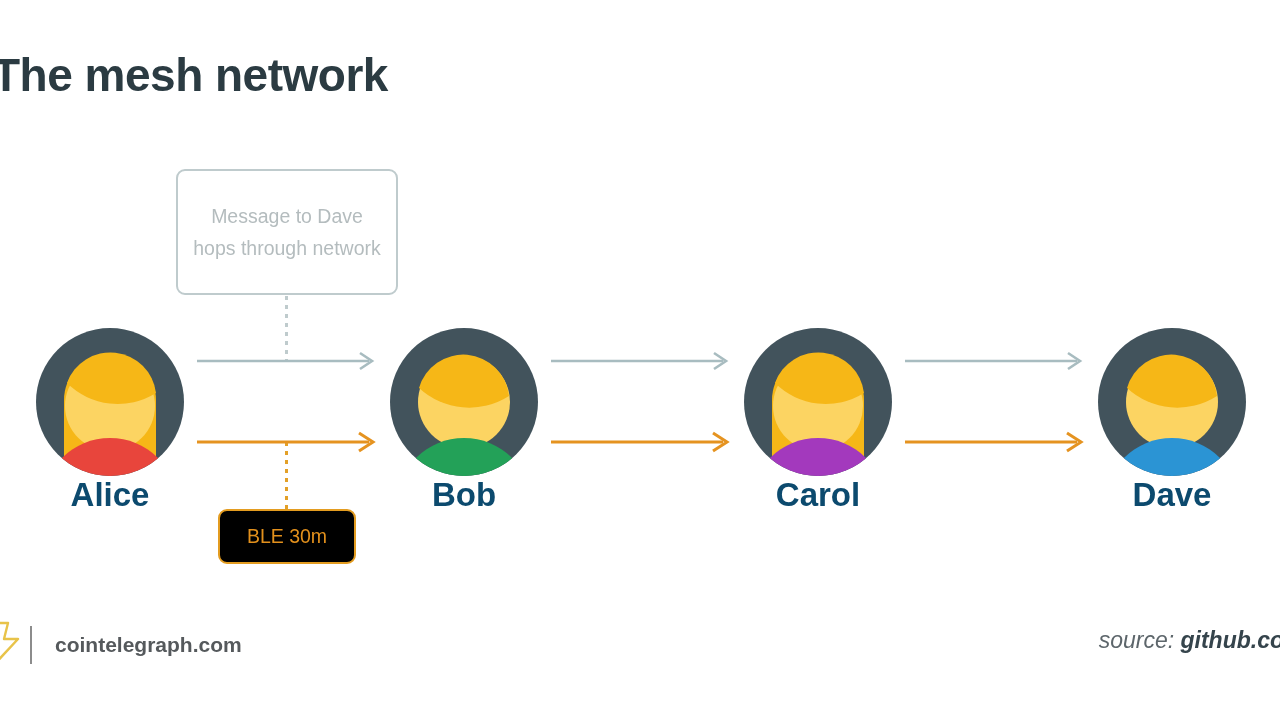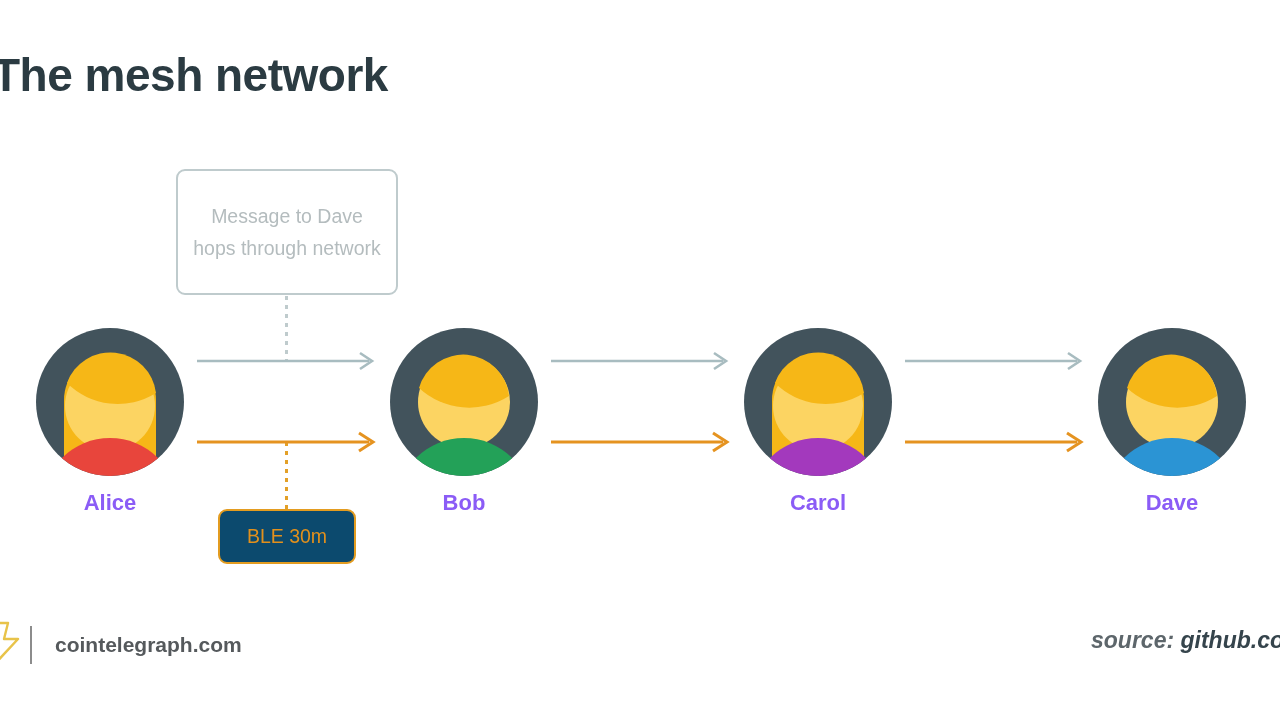--- a/index.html
+++ b/index.html
@@ -60,21 +60,21 @@
   
   .ble-box {
     position: absolute;
     left: 218px;
     top: 509px;
     width: 138px;
     height: 55px;
     box-sizing: border-box;
     border: 2px solid #e39c20;
     border-radius: 9px;
-    background: #0c4a6e;
+    background: #000000;
     display: flex;
     align-items: center;
     justify-content: center;
     color: #e2901c;
     font-size: 19.5px;
   }
 
   
   .dotted-gray {
     position: absolute;
@@ -110,24 +110,23 @@
     width: 148px;
     text-align: center;
   }
   .avatar {
     width: 148px;
     height: 148px;
     position: relative;
   }
   .avatar svg { display: block; }
   .node-label {
-    margin-top: 14px;
-    font-size: 22px;
+    font-size: 33px;
     font-weight: bold;
-    color: #8b5cf6;
+    color: #0c4a6e;
   }
 
   
   .footer-left {
     position: absolute;
     left: 0px;
     top: 617px;
     display: flex;
     align-items: center;
     height: 56px;
@@ -152,21 +151,21 @@
   }
   .footer-right {
     position: absolute;
     right: -4px;
     top: 627px;
     font-size: 23px;
     font-style: italic;
     color: #46565e;
     white-space: nowrap;
   }
-  .footer-right .src-label { font-weight: bold; color: #5d666b; }
+  .footer-right .src-label { font-weight: normal; color: #5d666b; }
   .footer-right .src-value { font-weight: bold; color: #35444c; }
 </style>
 </head>
 <body>
 
 <div class="page-title">The mesh network</div>
 
 <div class="diagram">
 
   <div class="msg-box">

